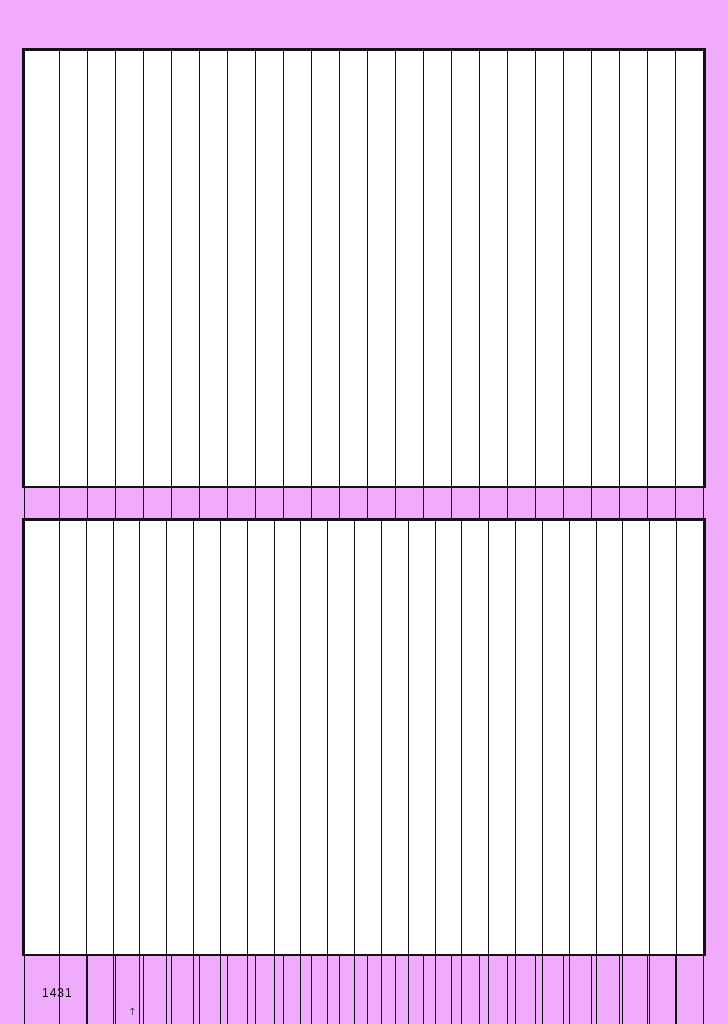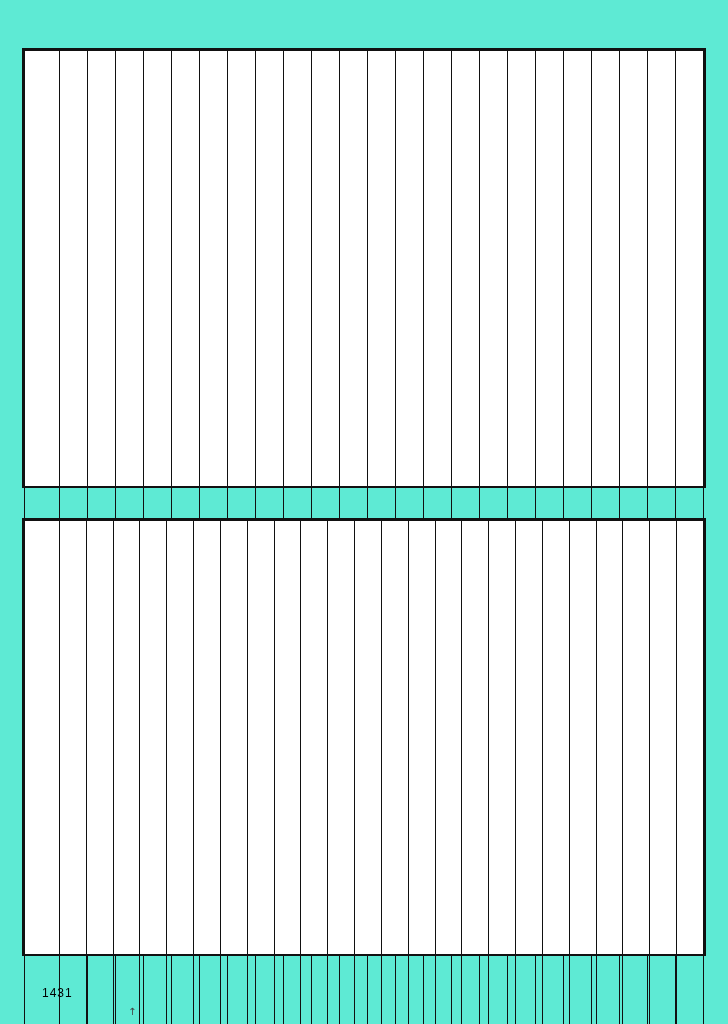--- a/index.html
+++ b/index.html
@@ -13,21 +13,21 @@
     font-family: "DejaVu Sans", "Liberation Sans", sans-serif;
     color: #000000;
     position: relative;
     overflow: hidden;
   }
   .page {
     position: absolute;
     left: 0; top: 0;
     width: 728px;
     height: 1024px;
-    background: #5eead4;
+    background: #f0abfc;
   }
   .scan-noise {
     position: absolute;
     inset: 0;
     pointer-events: none;
     opacity: 0.05;
     background:
       repeating-linear-gradient(0deg, rgba(0,0,0,0.05) 0px, rgba(0,0,0,0) 2px, rgba(0,0,0,0.04) 4px);
   }
   

